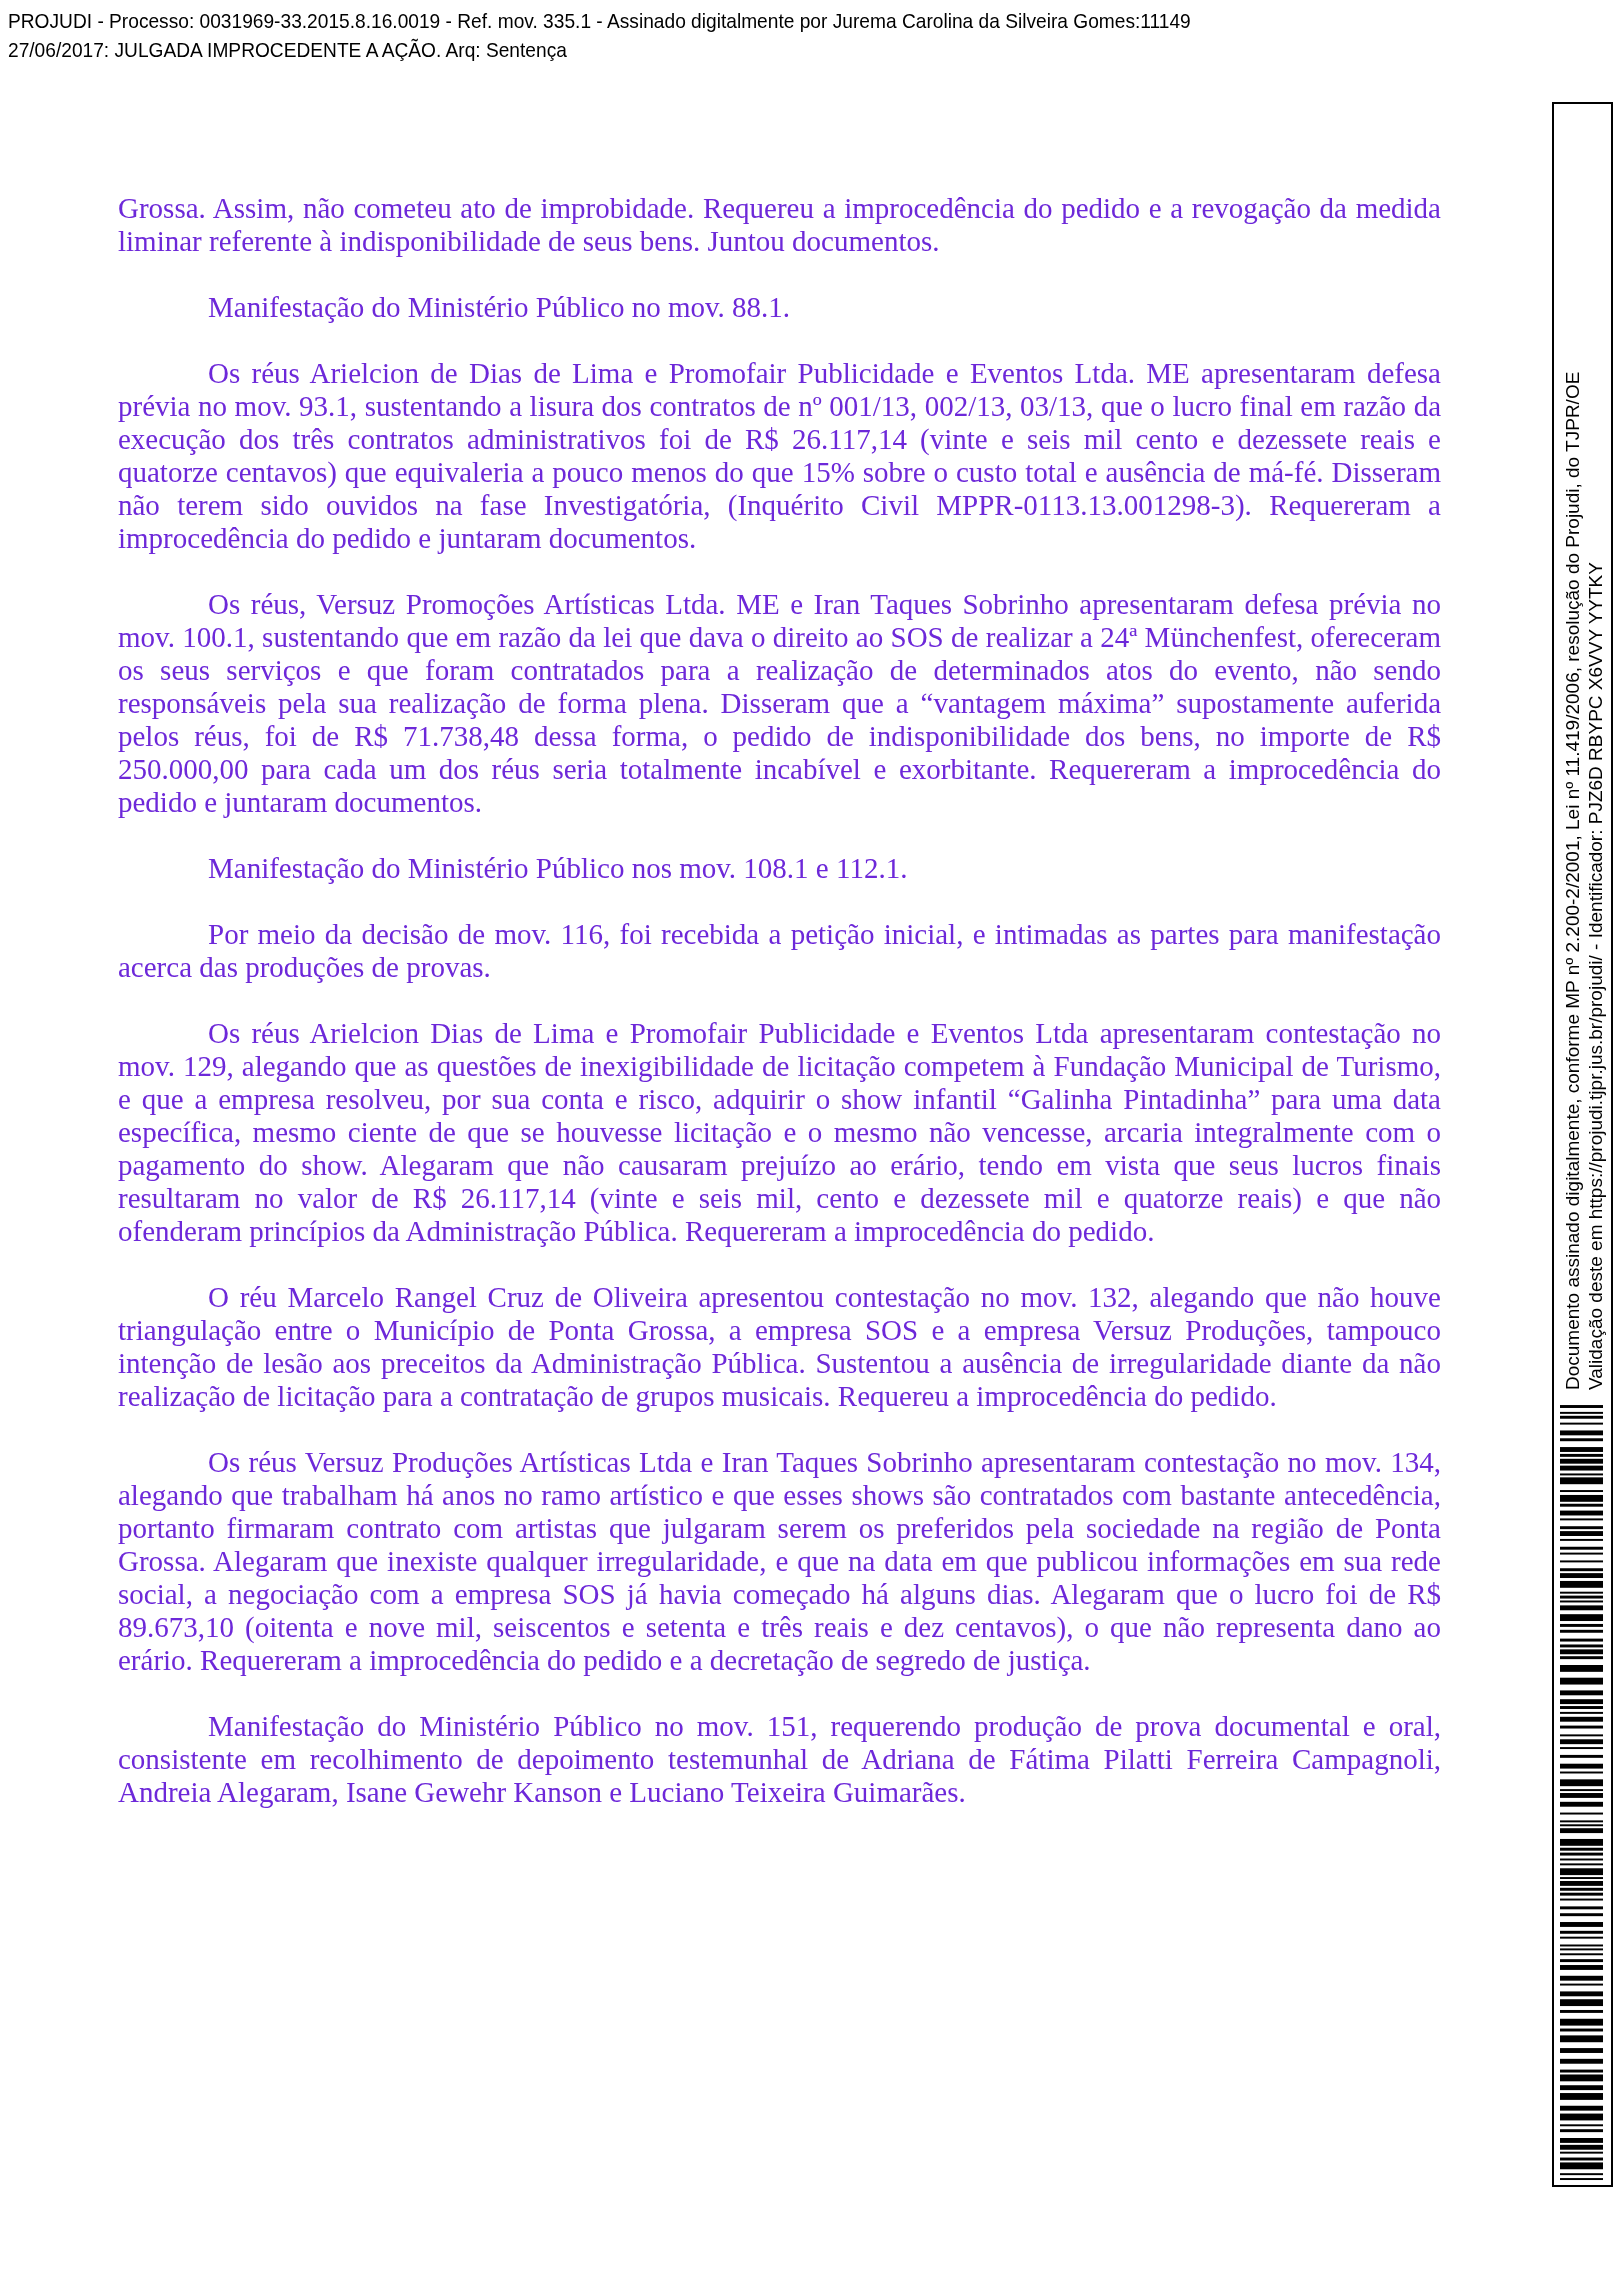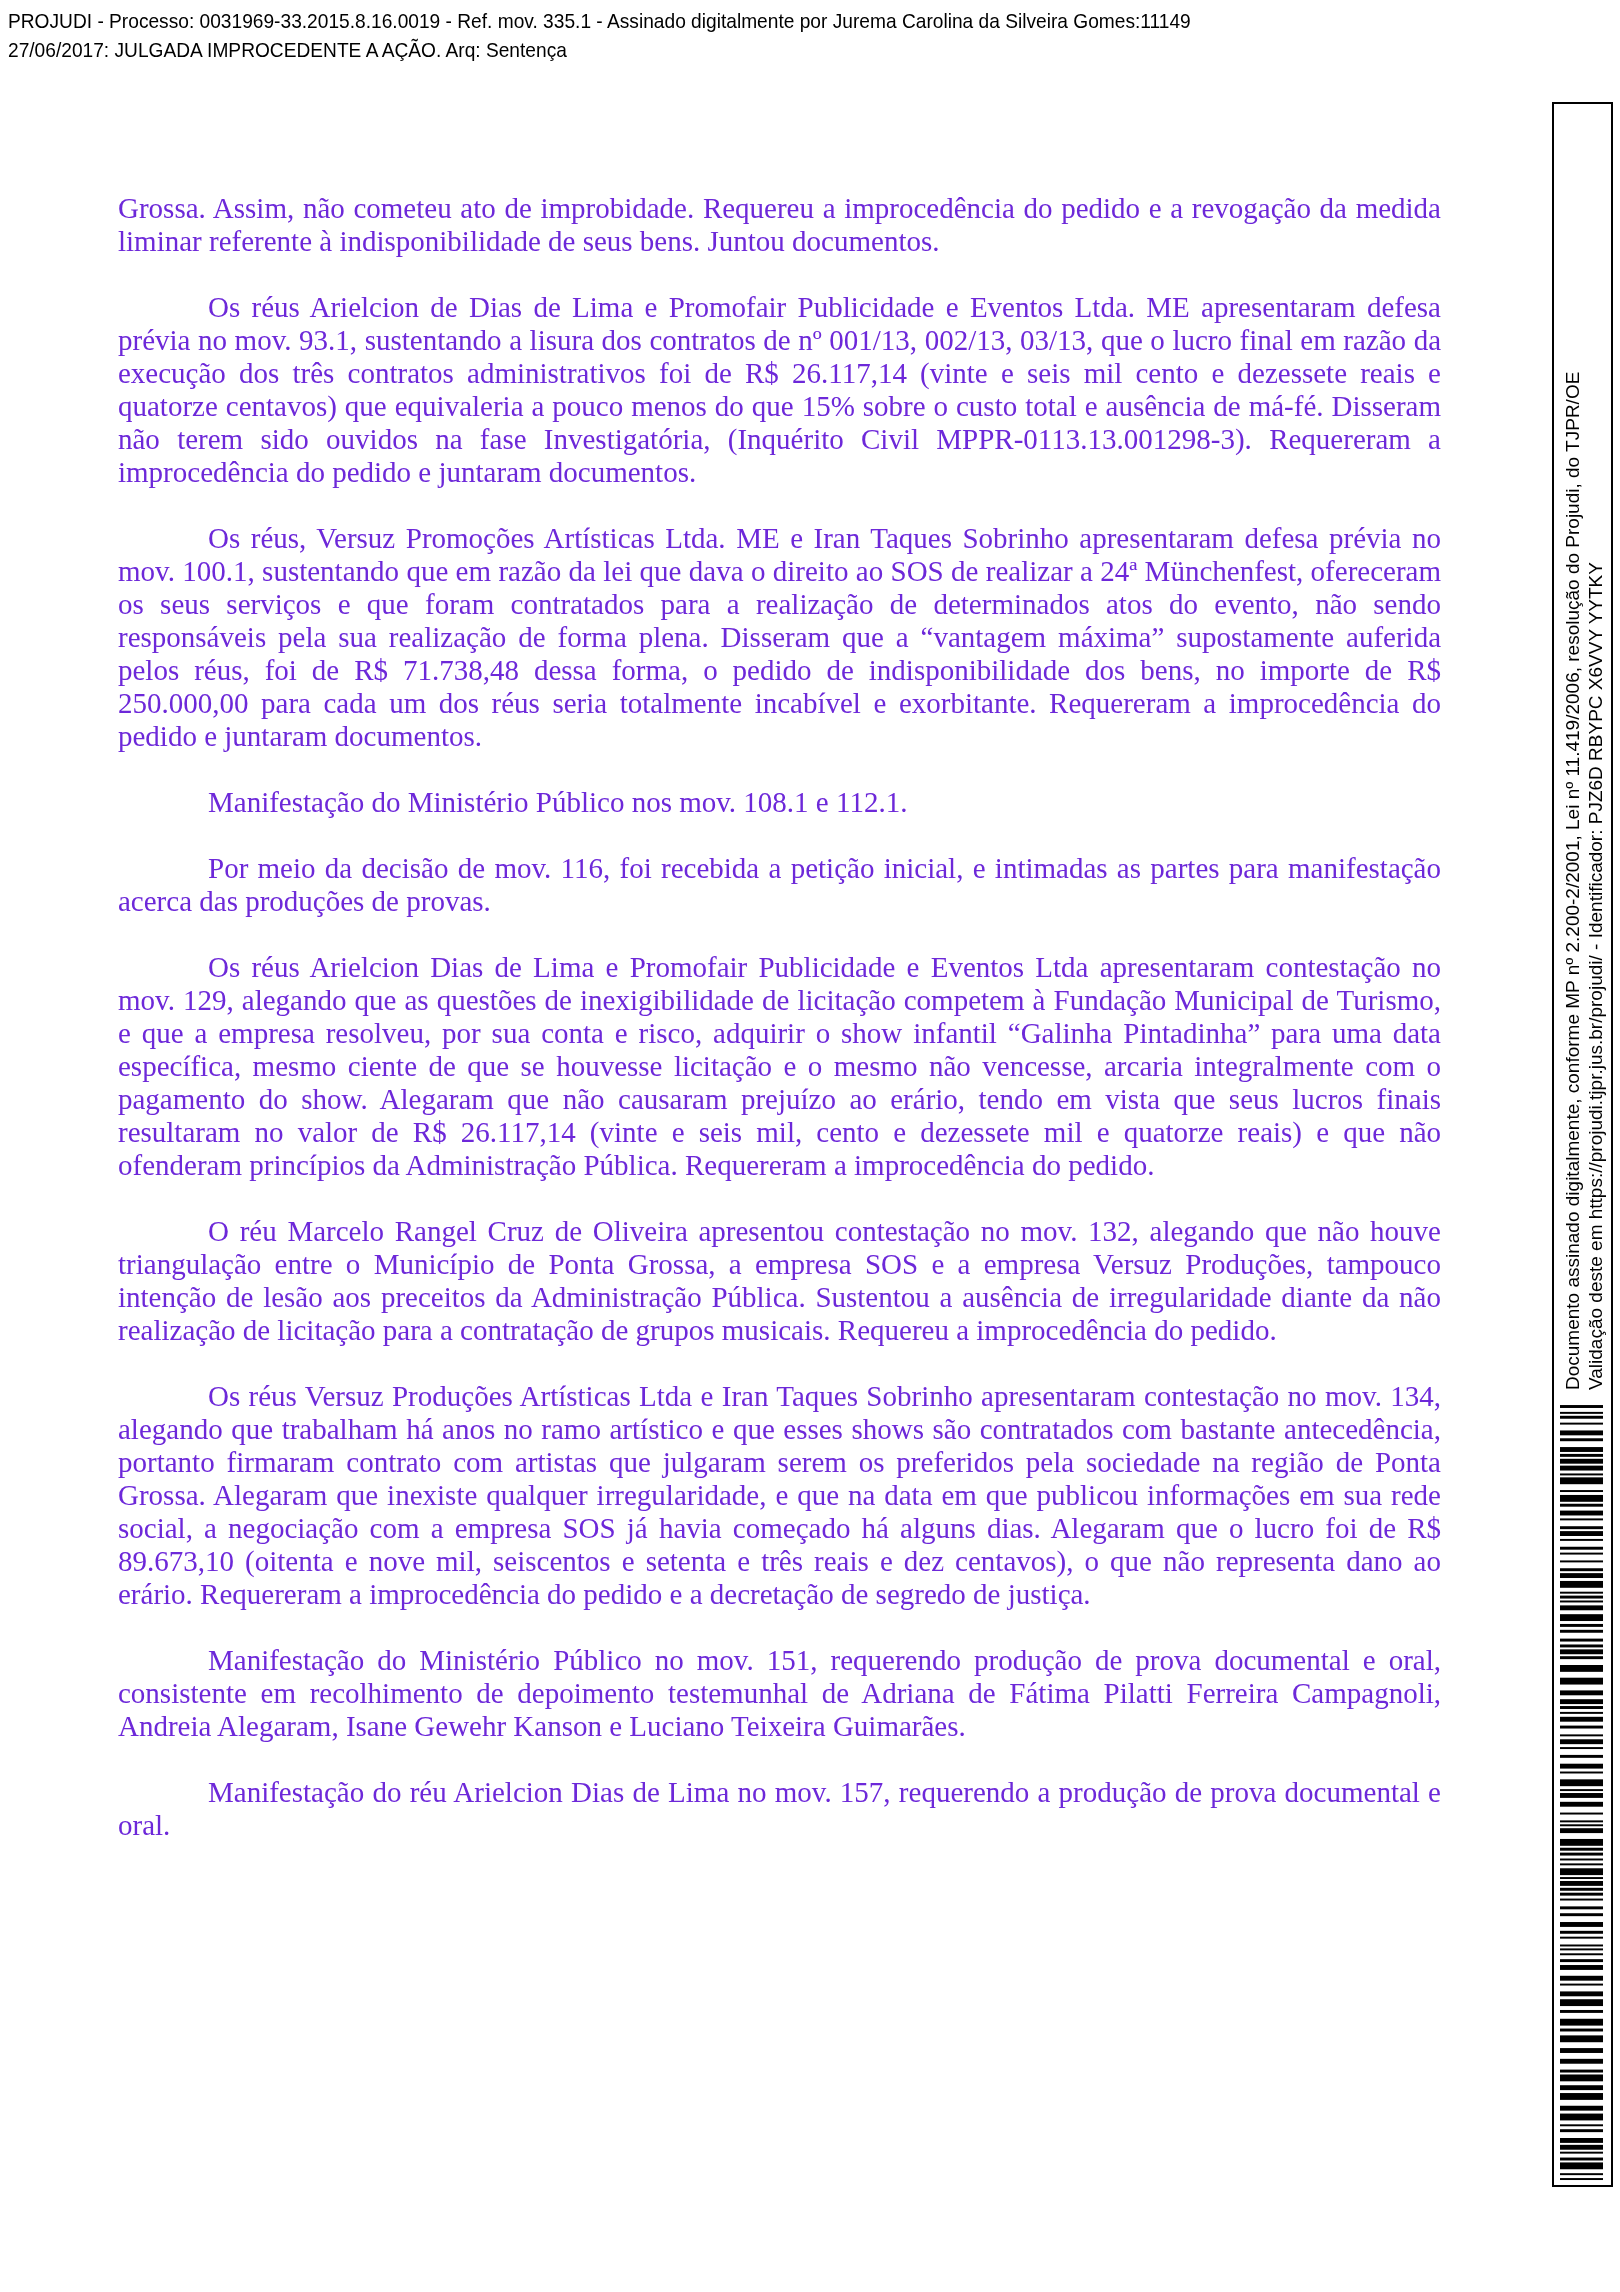--- a/index.html
+++ b/index.html
@@ -16,29 +16,29 @@
 </head>
 <body>
 
 <div class="header">
   <div>PROJUDI - Processo: 0031969-33.2015.8.16.0019 - Ref. mov. 335.1 - Assinado digitalmente por Jurema Carolina da Silveira Gomes:11149</div>
   <div>27/06/2017: JULGADA IMPROCEDENTE A AÇÃO. Arq: Sentença</div>
 </div>
 
 <div class="body-text">
   <p class="noindent">Grossa. Assim, não cometeu ato de improbidade. Requereu a improcedência do pedido e a revogação da medida liminar referente à indisponibilidade de seus bens. Juntou documentos.</p>
+  <p>Manifestação do Ministério Público no mov. 88.1.</p>
   <p>Os réus Arielcion de Dias de Lima e Promofair Publicidade e Eventos Ltda. ME apresentaram defesa prévia no mov. 93.1, sustentando a lisura dos contratos de nº 001/13, 002/13, 03/13, que o lucro final em razão da execução dos três contratos administrativos foi de R$ 26.117,14 (vinte e seis mil cento e dezessete reais e quatorze centavos) que equivaleria a pouco menos do que 15% sobre o custo total e ausência de má-fé. Disseram não terem sido ouvidos na fase Investigatória, (Inquérito Civil MPPR-0113.13.001298-3). Requereram a improcedência do pedido e juntaram documentos.</p>
   <p>Os réus, Versuz Promoções Artísticas Ltda. ME e Iran Taques Sobrinho apresentaram defesa prévia no mov. 100.1, sustentando que em razão da lei que dava o direito ao SOS de realizar a 24ª Münchenfest, ofereceram os seus serviços e que foram contratados para a realização de determinados atos do evento, não sendo responsáveis pela sua realização de forma plena. Disseram que a “vantagem máxima” supostamente auferida pelos réus, foi de R$ 71.738,48 dessa forma, o pedido de indisponibilidade dos bens, no importe de R$ 250.000,00 para cada um dos réus seria totalmente incabível e exorbitante. Requereram a improcedência do pedido e juntaram documentos.</p>
   <p>Manifestação do Ministério Público nos mov. 108.1 e 112.1.</p>
   <p>Por meio da decisão de mov. 116, foi recebida a petição inicial, e intimadas as partes para manifestação acerca das produções de provas.</p>
   <p>Os réus Arielcion Dias de Lima e Promofair Publicidade e Eventos Ltda apresentaram contestação no mov. 129, alegando que as questões de inexigibilidade de licitação competem à Fundação Municipal de Turismo, e que a empresa resolveu, por sua conta e risco, adquirir o show infantil “Galinha Pintadinha” para uma data específica, mesmo ciente de que se houvesse licitação e o mesmo não vencesse, arcaria integralmente com o pagamento do show. Alegaram que não causaram prejuízo ao erário, tendo em vista que seus lucros finais resultaram no valor de R$ 26.117,14 (vinte e seis mil, cento e dezessete mil e quatorze reais) e que não ofenderam princípios da Administração Pública. Requereram a improcedência do pedido.</p>
   <p>O réu Marcelo Rangel Cruz de Oliveira apresentou contestação no mov. 132, alegando que não houve triangulação entre o Município de Ponta Grossa, a empresa SOS e a empresa Versuz Produções, tampouco intenção de lesão aos preceitos da Administração Pública. Sustentou a ausência de irregularidade diante da não realização de licitação para a contratação de grupos musicais. Requereu a improcedência do pedido.</p>
   <p>Os réus Versuz Produções Artísticas Ltda e Iran Taques Sobrinho apresentaram contestação no mov. 134, alegando que trabalham há anos no ramo artístico e que esses shows são contratados com bastante antecedência, portanto firmaram contrato com artistas que julgaram serem os preferidos pela sociedade na região de Ponta Grossa. Alegaram que inexiste qualquer irregularidade, e que na data em que publicou informações em sua rede social, a negociação com a empresa SOS já havia começado há alguns dias. Alegaram que o lucro foi de R$ 89.673,10 (oitenta e nove mil, seiscentos e setenta e três reais e dez centavos), o que não representa dano ao erário. Requereram a improcedência do pedido e a decretação de segredo de justiça.</p>
   <p>Manifestação do Ministério Público no mov. 151, requerendo produção de prova documental e oral, consistente em recolhimento de depoimento testemunhal de Adriana de Fátima Pilatti Ferreira Campagnoli, Andreia Alegaram, Isane Gewehr Kanson e Luciano Teixeira Guimarães.</p>
-  <p>Manifestação do réu Arielcion Dias de Lima no mov. 157, requerendo a produção de prova documental e oral.</p>
 </div>
 
 <div class="side-box"></div>
 <div class="side-text">
   <div>Documento assinado digitalmente, conforme MP nº 2.200-2/2001, Lei nº 11.419/2006, resolução do Projudi, do TJPR/OE</div>
   <div>Validação deste em https://projudi.tjpr.jus.br/projudi/ - Identificador: PJZ6D RBYPC X6VVY YYTKY</div>
 </div>
 <div class="barcode">
   <svg id="barcode-svg" width="43" height="780" viewBox="0 0 44 796">
       <rect x="0" y="0" width="44" height="3" fill="#000"></rect>

